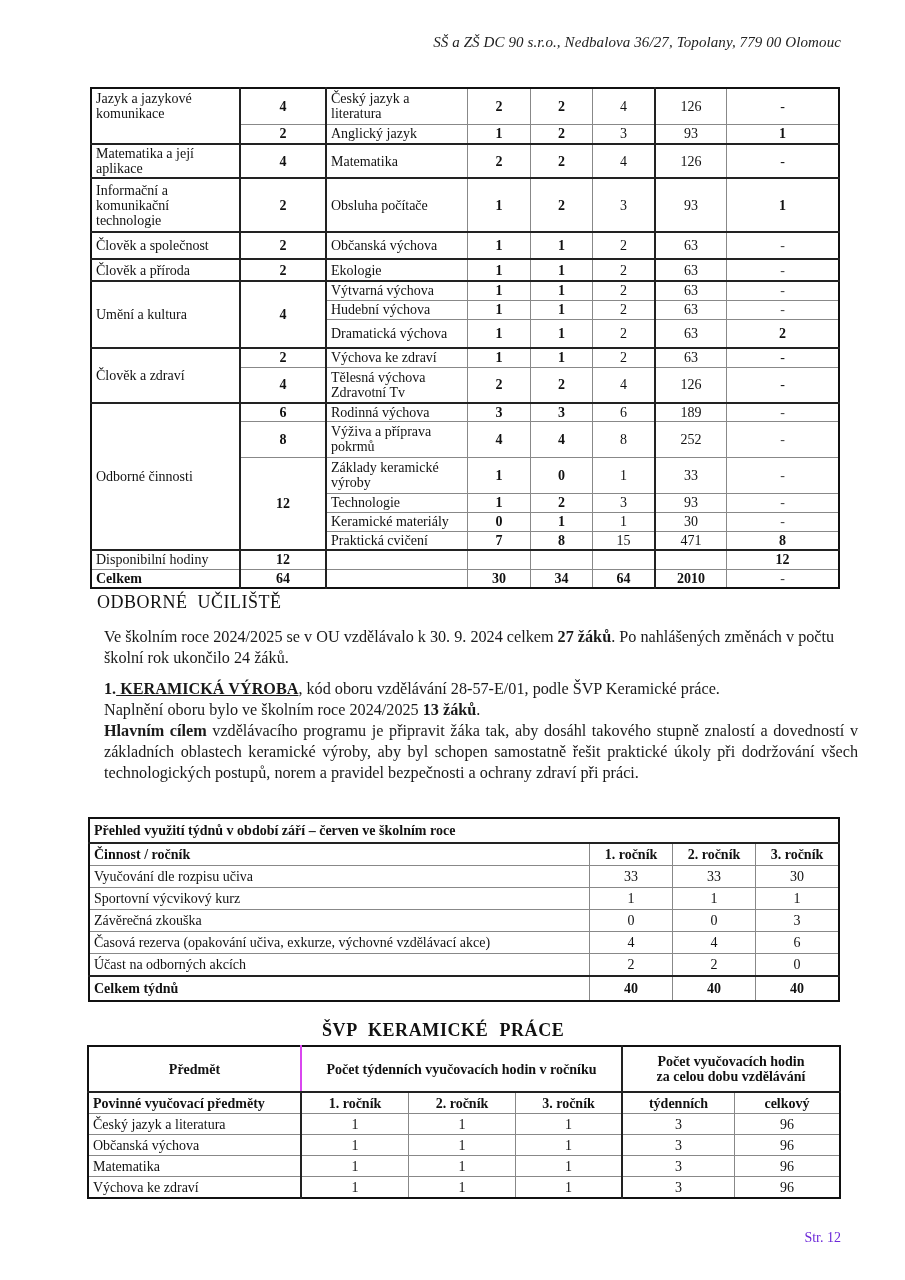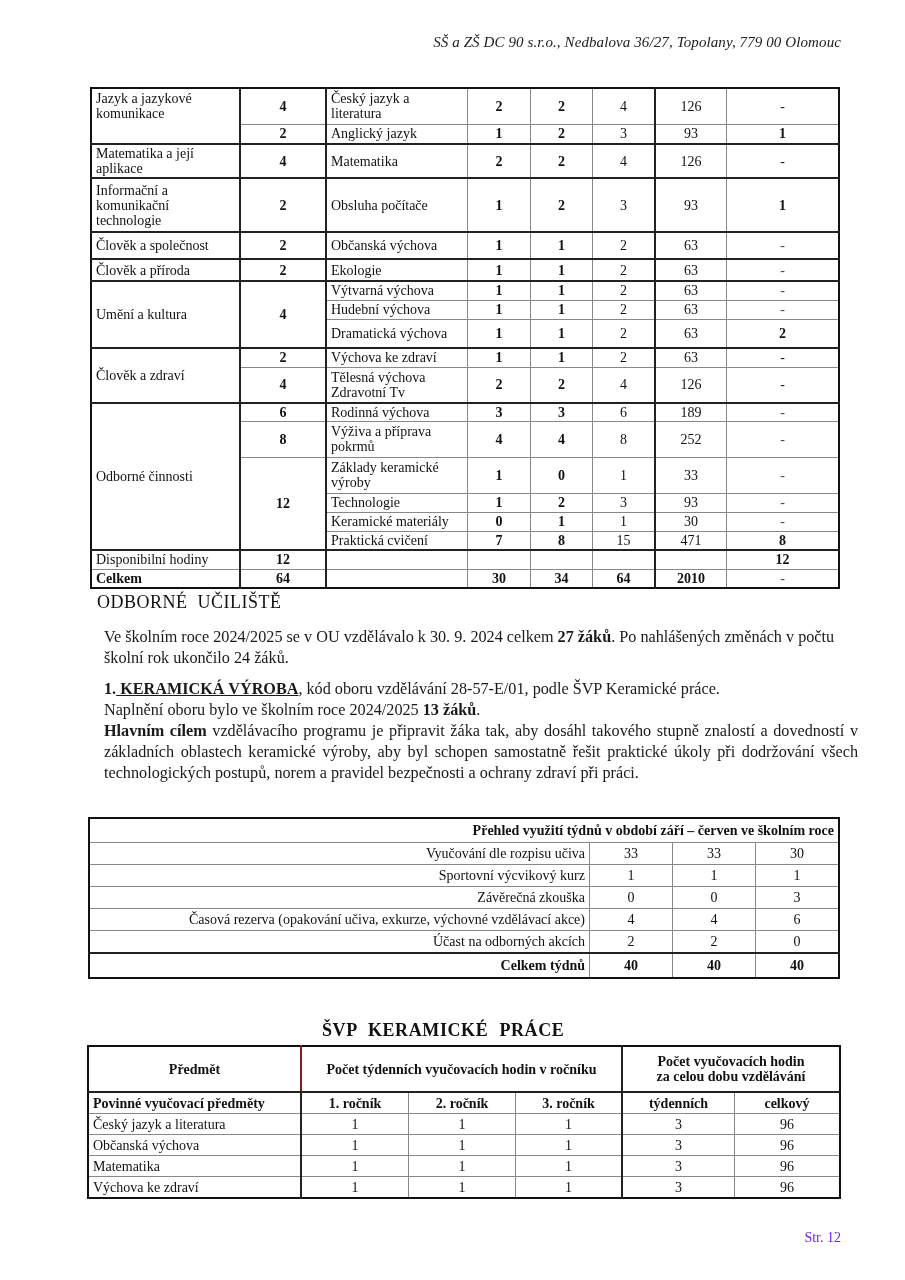--- a/index.html
+++ b/index.html
@@ -31,21 +31,21 @@
                    font-family: "Liberation Serif", serif; letter-spacing: 0.5px; word-spacing: 5px; }
   .para { position: absolute; left: 104px; width: 754px; font-size: 16.2px; line-height: 21px;
           font-family: "Liberation Serif", serif; color: #1a1a1a; }
   .para.justify { text-align: justify; }
   .u { text-decoration: underline; font-weight: bold; }
   b { font-weight: bold; }
 
   
   #t2 { left: 88px; top: 817px; width: 752px; border: 2px solid #111; font-size: 14px; }
   #t2 td { height: 21px; }
-  #t2 td.lbl { text-align: right; }
+  #t2 td.lbl { text-align: left; }
   #t2 td.num { width: 74px; text-align: center; }
   #t2 tr.hdr td { font-weight: bold; border-top: 2px solid #222; }
   #t2 tr.total td { font-weight: bold; border-top: 2px solid #222; height: 23px; }
   #t2 td.title { font-weight: bold; height: 23px; }
 
   .title2 { position: absolute; left: 322px; top: 1020px; font-size: 18px; font-weight: bold;
             letter-spacing: 0.6px; word-spacing: 6px; font-family: "Liberation Serif", serif; }
 
   
   #t3 { left: 87px; top: 1045px; width: 754px; border: 2px solid #111; font-size: 14px; }
@@ -259,20 +259,26 @@
 
 <div class="para justify" style="top:721px">
   <b>Hlavním cílem</b><span> vzdělávacího programu je připravit žáka tak, aby dosáhl takového stupně znalostí a dovedností v základních oblastech keramické výroby, aby byl schopen samostatně řešit praktické úkoly při dodržování všech technologických postupů, norem a pravidel bezpečnosti a ochrany zdraví při práci.</span>
 </div>
 
 <table id="t2">
   <tbody>
       <tr>
     <td class="title lbl" colspan="4">Přehled využití týdnů v období září – červen ve školním roce</td>
   </tr>
+  <tr class="hdr">
+    <td class="lbl">Činnost / ročník</td>
+    <td class="num">1. ročník</td>
+    <td class="num">2. ročník</td>
+    <td class="num">3. ročník</td>
+  </tr>
   <tr>
     <td class="lbl">Vyučování dle rozpisu učiva</td>
     <td class="num">33</td>
     <td class="num">33</td>
     <td class="num">30</td>
   </tr>
   <tr>
     <td class="lbl">Sportovní výcvikový kurz</td>
     <td class="num">1</td>
     <td class="num">1</td>
@@ -303,21 +309,21 @@
     <td class="num">40</td>
   </tr>
 </tbody>
   </table>
 
 <div class="title2">ŠVP   KERAMICKÉ  PRÁCE</div>
 
 <table id="t3">
   <tbody>
       <tr class="h1">
-    <th style="width:203px;border-right:2px solid #7f1d1d">Předmět</th>
+    <th style="width:203px;border-right:2px solid #d946ef">Předmět</th>
     <th colspan="3" style="border-right:2px solid #222">Počet týdenních vyučovacích hodin v ročníku</th>
     <th colspan="2">
       <span>Počet vyučovacích hodin</span><br>
       <span>za celou dobu vzdělávání</span>
     </th>
   </tr>
   <tr class="h2">
     <th style="text-align:left;border-right:2px solid #222">Povinné vyučovací předměty</th>
     <th style="width:98px">1. ročník</th>
     <th style="width:98px">2. ročník</th>

